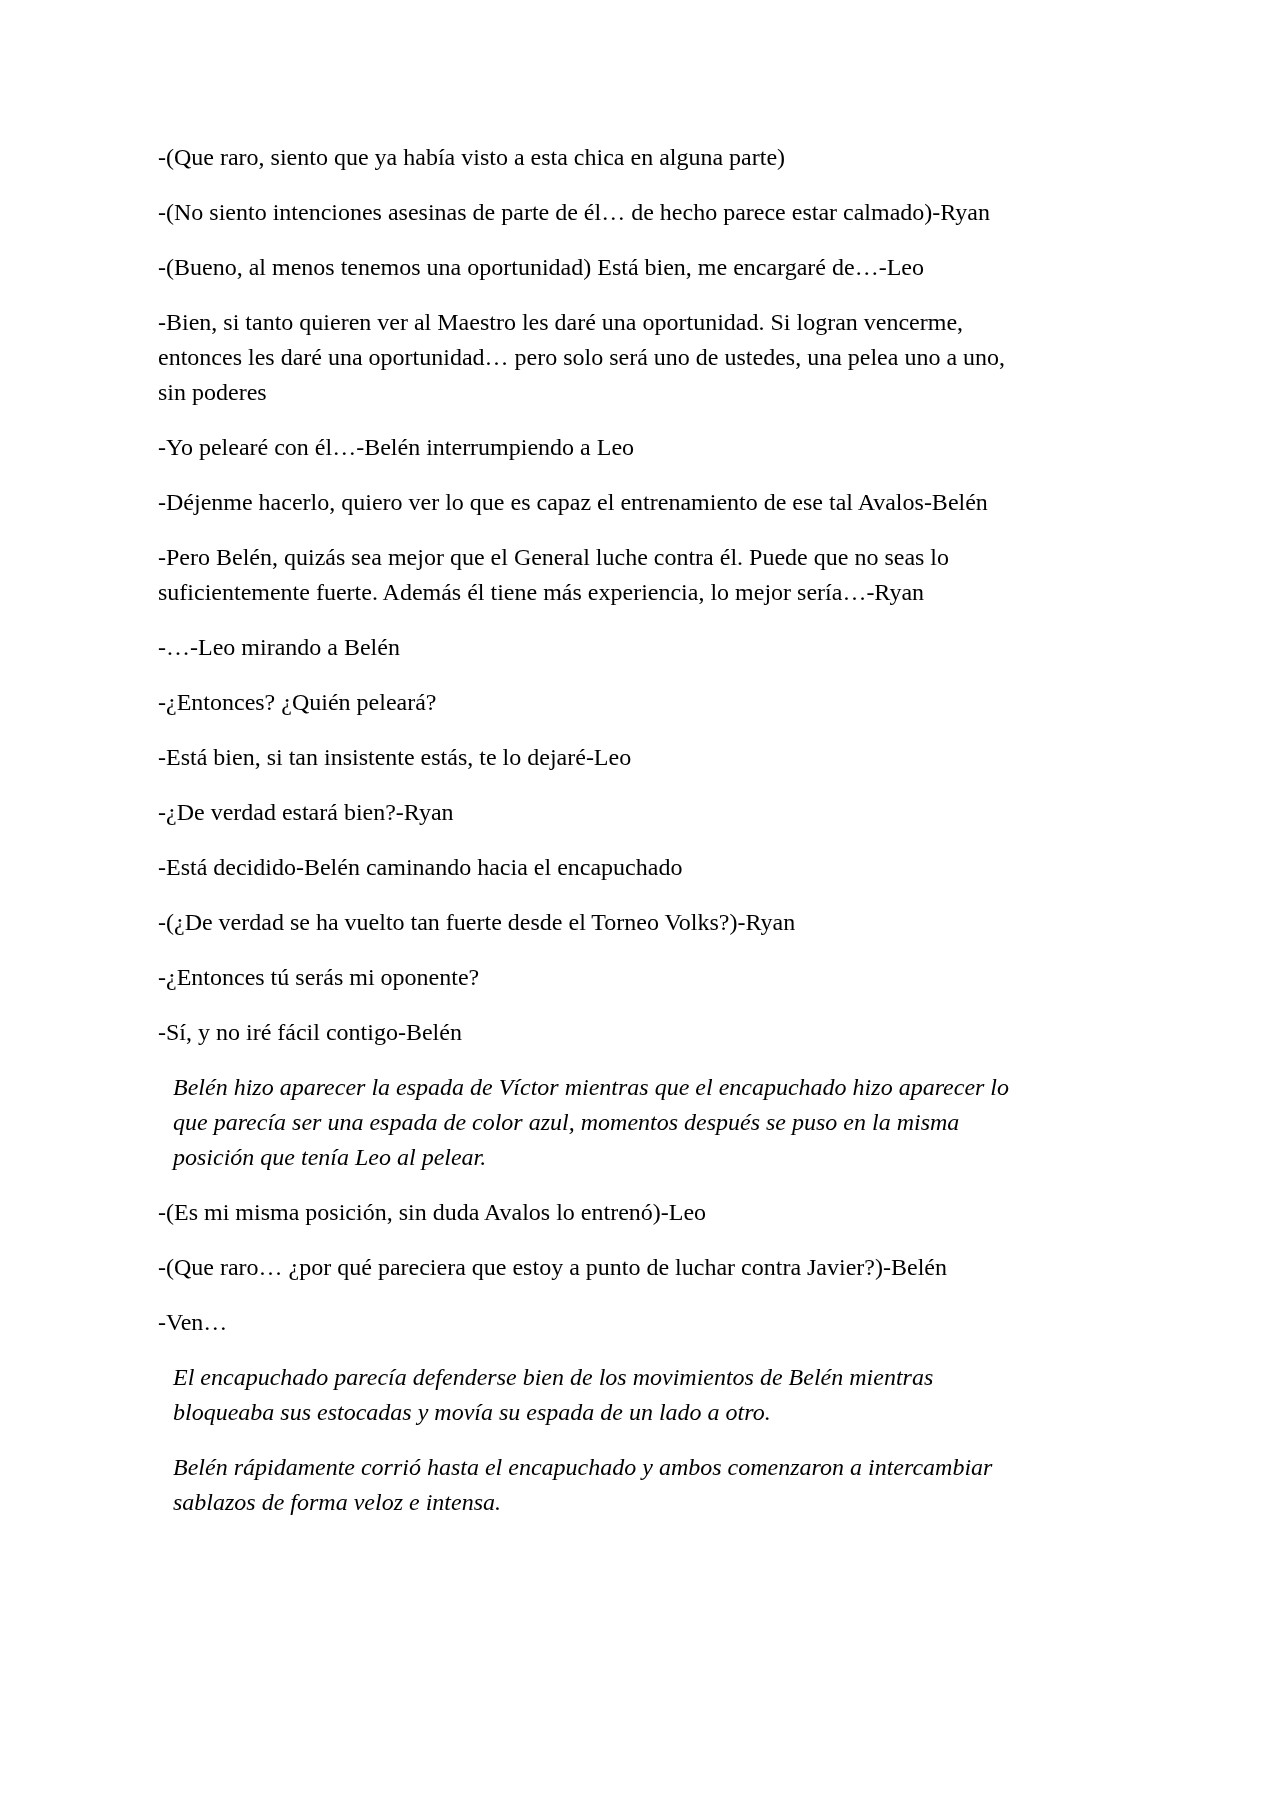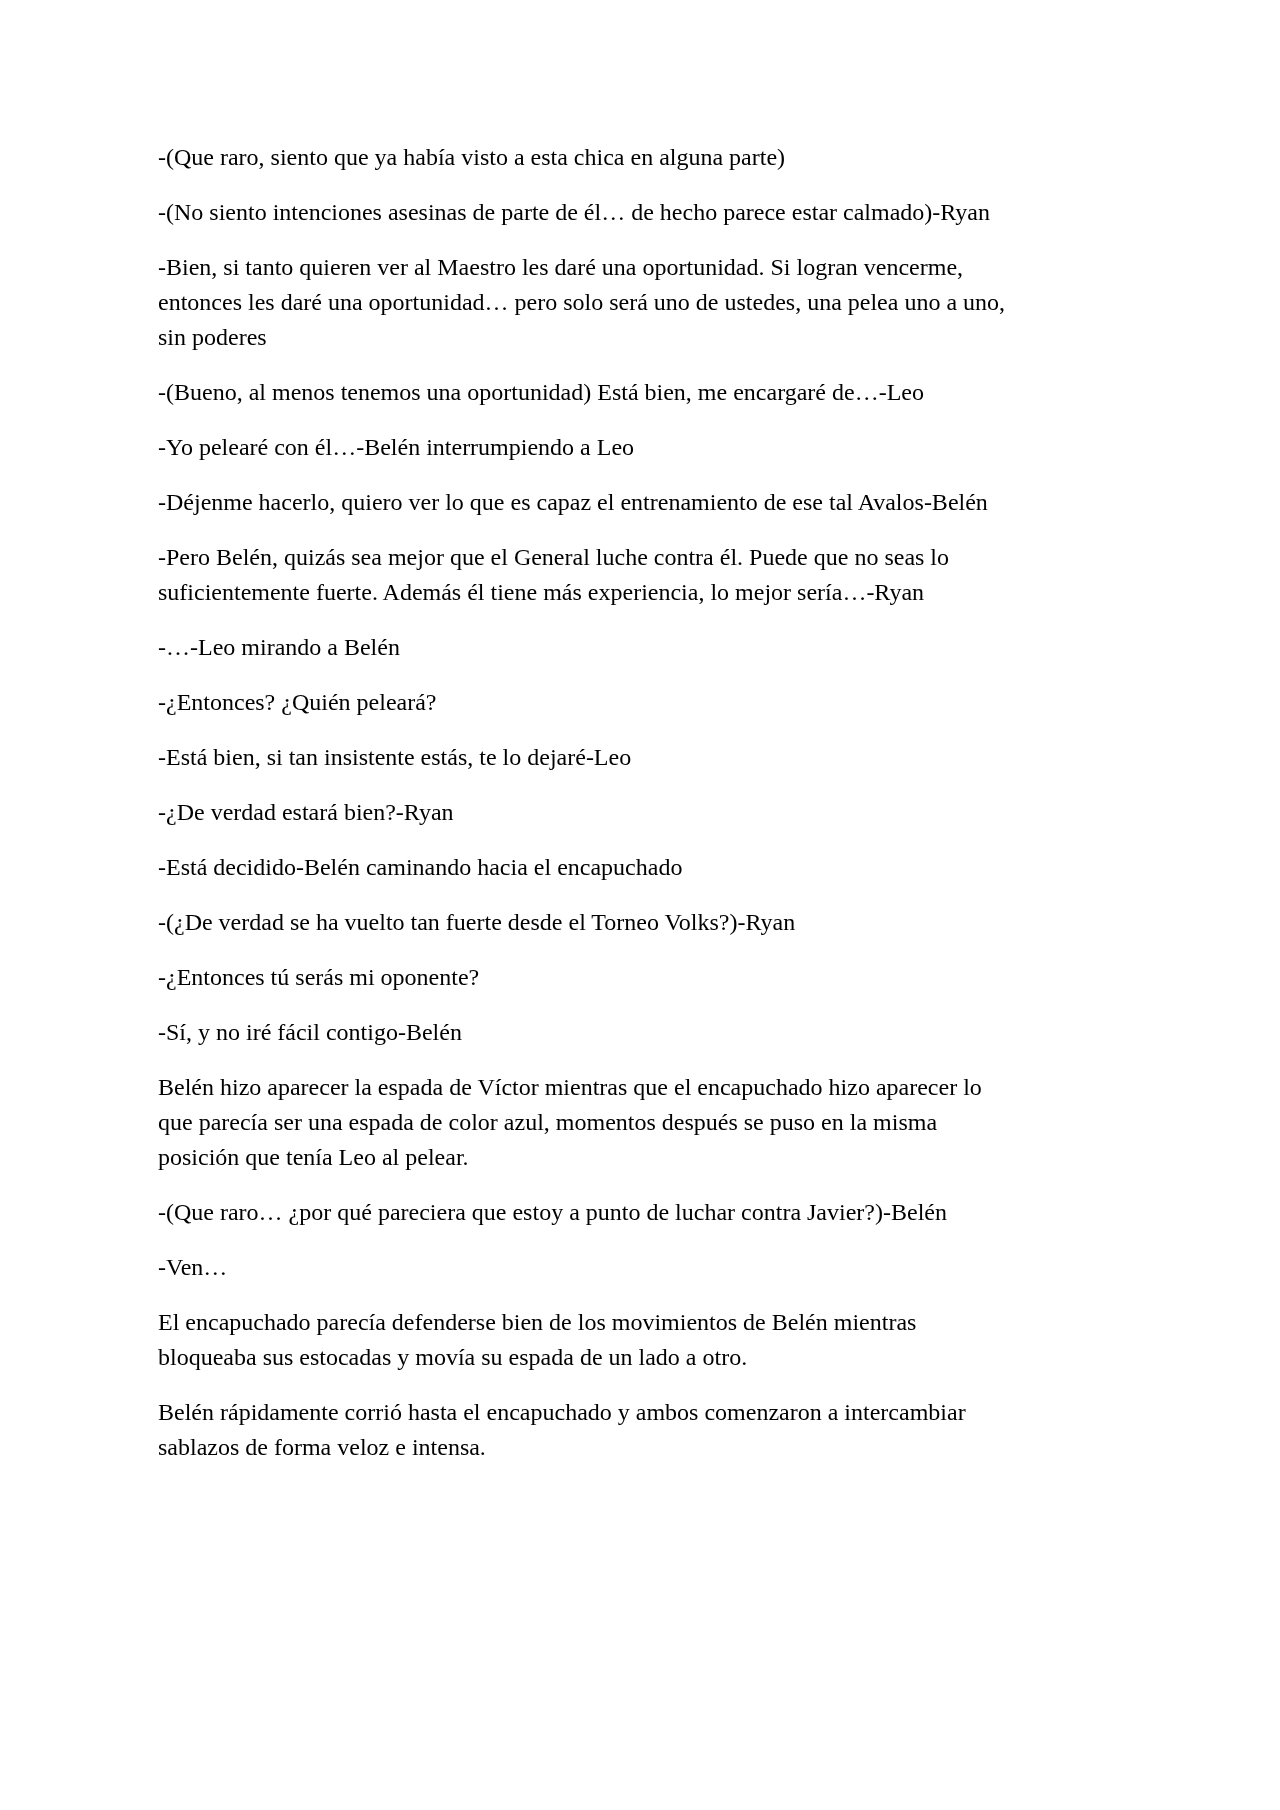--- a/index.html
+++ b/index.html
@@ -28,41 +28,44 @@
     color: #000000;
     font-family: "Liberation Serif", "DejaVu Serif", serif;
     font-size: 24px;
     line-height: 35px;
   }
   p.para {
     margin: 0 0 20px 0;
     padding: 0;
   }
   p.para.italic {
+    font-style: italic;
+    margin-left: 15px;
   }
 </style>
 </head>
 <body>
 
 <div class="page">
   <div class="content">
       <p class="para">-(Que raro, siento que ya había visto a esta chica en alguna parte)</p>
       <p class="para">-(No siento intenciones asesinas de parte de él… de hecho parece estar calmado)-Ryan</p>
+      <p class="para">-(Bueno, al menos tenemos una oportunidad) Está bien, me encargaré de…-Leo</p>
       <p class="para">-Bien, si tanto quieren ver al Maestro les daré una oportunidad. Si logran vencerme,<br>entonces les daré una oportunidad… pero solo será uno de ustedes, una pelea uno a uno,<br>sin poderes</p>
-      <p class="para">-(Bueno, al menos tenemos una oportunidad) Está bien, me encargaré de…-Leo</p>
       <p class="para">-Yo pelearé con él…-Belén interrumpiendo a Leo</p>
       <p class="para">-Déjenme hacerlo, quiero ver lo que es capaz el entrenamiento de ese tal Avalos-Belén</p>
       <p class="para">-Pero Belén, quizás sea mejor que el General luche contra él. Puede que no seas lo<br>suficientemente fuerte. Además él tiene más experiencia, lo mejor sería…-Ryan</p>
       <p class="para">-…-Leo mirando a Belén</p>
       <p class="para">-¿Entonces? ¿Quién peleará?</p>
       <p class="para">-Está bien, si tan insistente estás, te lo dejaré-Leo</p>
       <p class="para">-¿De verdad estará bien?-Ryan</p>
       <p class="para">-Está decidido-Belén caminando hacia el encapuchado</p>
       <p class="para">-(¿De verdad se ha vuelto tan fuerte desde el Torneo Volks?)-Ryan</p>
       <p class="para">-¿Entonces tú serás mi oponente?</p>
       <p class="para">-Sí, y no iré fácil contigo-Belén</p>
       <p class="para italic">Belén hizo aparecer la espada de Víctor mientras que el encapuchado hizo aparecer lo<br>que parecía ser una espada de color azul, momentos después se puso en la misma<br>posición que tenía Leo al pelear.</p>
+      <p class="para">-(Es mi misma posición, sin duda Avalos lo entrenó)-Leo</p>
       <p class="para">-(Que raro… ¿por qué pareciera que estoy a punto de luchar contra Javier?)-Belén</p>
       <p class="para">-Ven…</p>
       <p class="para italic">El encapuchado parecía defenderse bien de los movimientos de Belén mientras<br>bloqueaba sus estocadas y movía su espada de un lado a otro.</p>
       <p class="para italic">Belén rápidamente corrió hasta el encapuchado y ambos comenzaron a intercambiar<br>sablazos de forma veloz e intensa.</p>
     </div>
 </div>
 
 </body></html>

